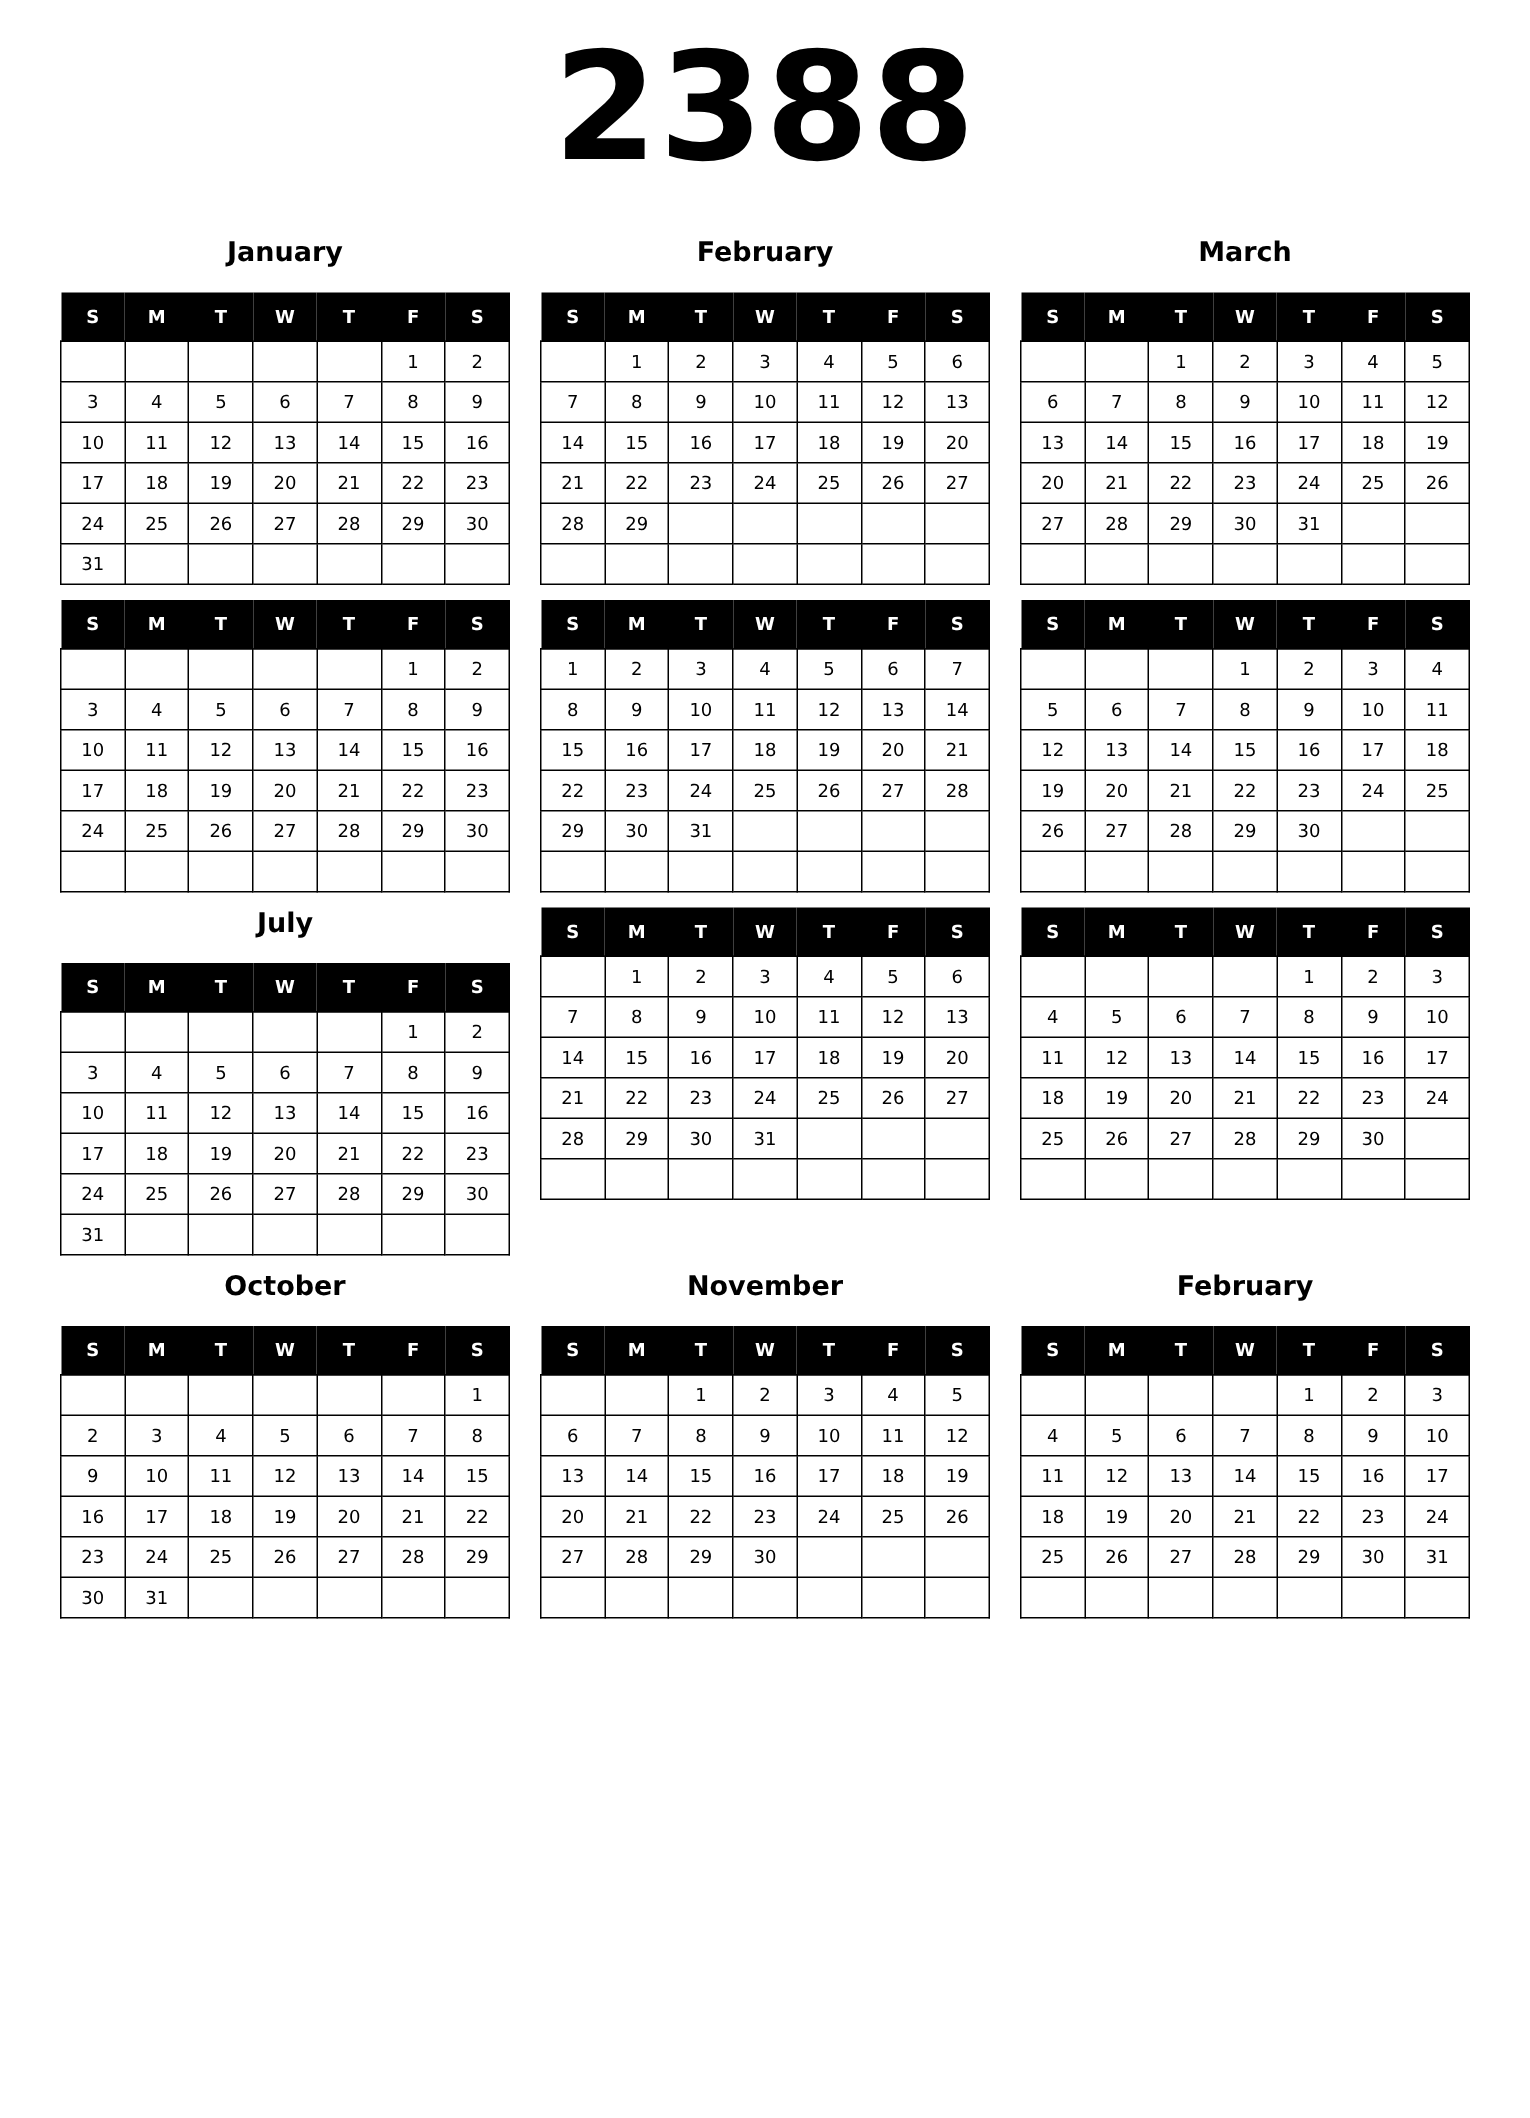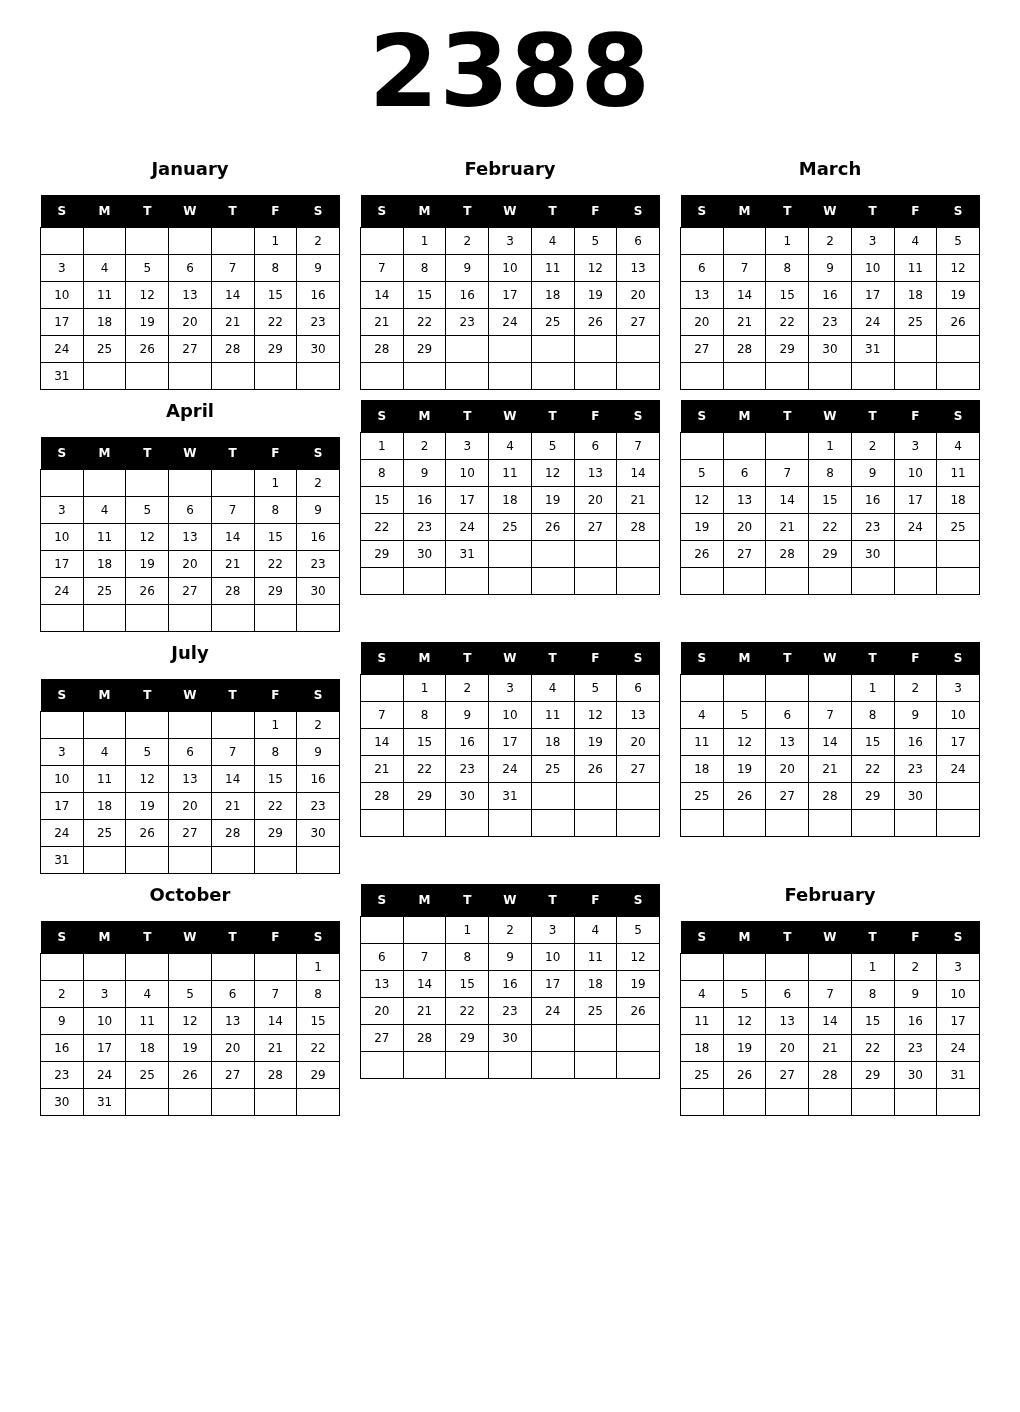--- a/index.html
+++ b/index.html
@@ -294,21 +294,20 @@
               <td class="empty"></td>
               <td class="empty"></td>
               <td class="empty"></td>
               <td class="empty"></td>
               <td class="empty"></td>
             </tr>
           </tbody>
         </table>
       </div>
       <div class="month">
-        <div class="month-name">April</div>
         <table class="cal">
           <thead>
             <tr>
               <th>S</th>
               <th>M</th>
               <th>T</th>
               <th>W</th>
               <th>T</th>
               <th>F</th>
               <th>S</th>
@@ -794,20 +793,21 @@
               <td class="empty"></td>
               <td class="empty"></td>
               <td class="empty"></td>
               <td class="empty"></td>
               <td class="empty"></td>
             </tr>
           </tbody>
         </table>
       </div>
       <div class="month">
+        <div class="month-name">November</div>
         <table class="cal">
           <thead>
             <tr>
               <th>S</th>
               <th>M</th>
               <th>T</th>
               <th>W</th>
               <th>T</th>
               <th>F</th>
               <th>S</th>

